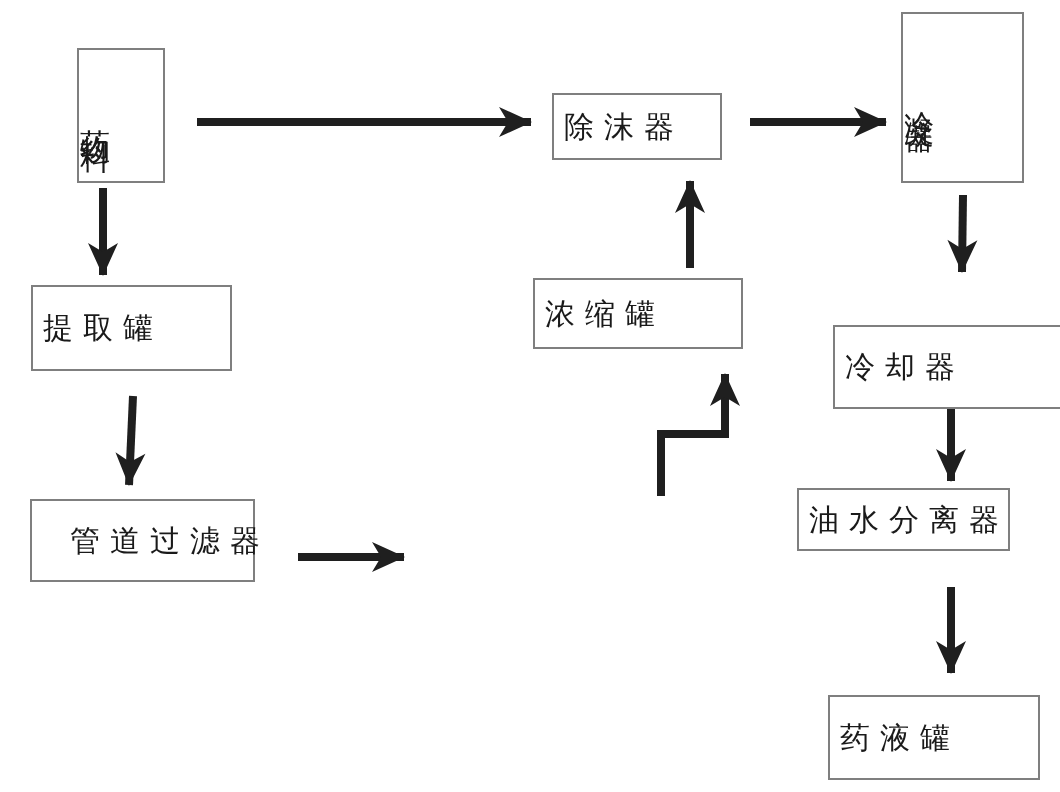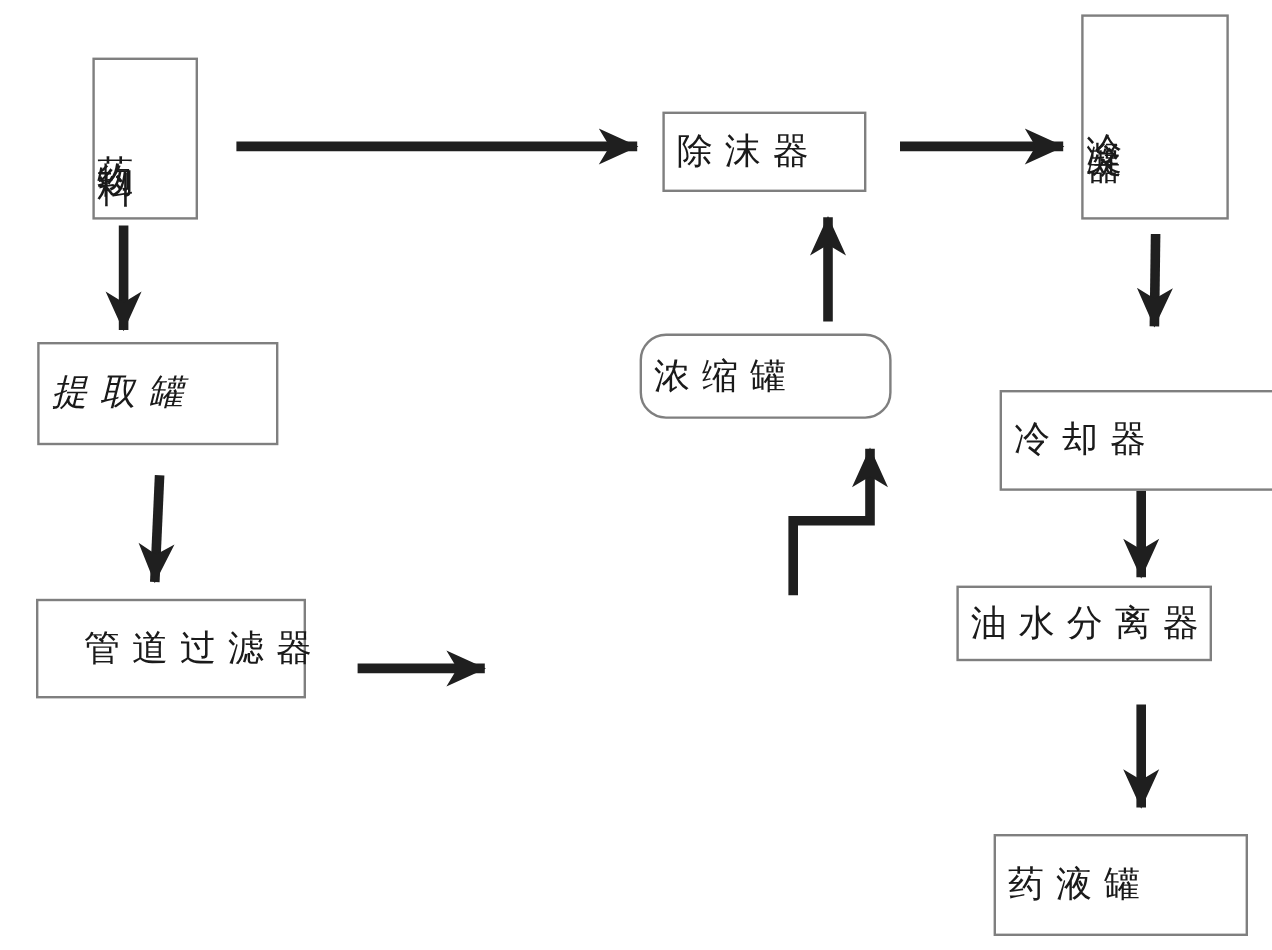--- a/index.html
+++ b/index.html
@@ -68,30 +68,30 @@
     <line x1="750" y1="122" x2="886" y2="122" marker-end="url(#ah)"></line>
     <line x1="963" y1="195" x2="962" y2="272" marker-end="url(#ah)"></line>
     <line x1="951" y1="395" x2="951" y2="481" marker-end="url(#ah)"></line>
     <line x1="951" y1="587" x2="951" y2="673" marker-end="url(#ah)"></line>
   </svg>
 
   <div class="node" style="left:77px; top:48px; width:88px; height:135px;">
     <span class="label vtext">药物料</span>
   </div>
 
-  <div class="node" style="left:31px; top:285px; width:201px; height:86px;font-style:italic;">
+  <div class="node" style="left:31px; top:285px; width:201px; height:86px;">
     <span class="label">提取罐</span>
   </div>
 
   <div class="node" style="left:30px; top:499px; width:225px; height:83px;padding-left:28px;">
     <span class="label">管道过滤器</span>
   </div>
 
 
-  <div class="node" style="left:533px; top:278px; width:210px; height:71px;border-radius:22px;">
+  <div class="node" style="left:533px; top:278px; width:210px; height:71px;">
     <span class="label">浓缩罐</span>
   </div>
 
   <div class="node" style="left:552px; top:93px; width:170px; height:67px;">
     <span class="label">除沫器</span>
   </div>
 
   <div class="node" style="left:901px; top:12px; width:123px; height:171px;">
     <span class="label vtext">冷凝器</span>
   </div>

